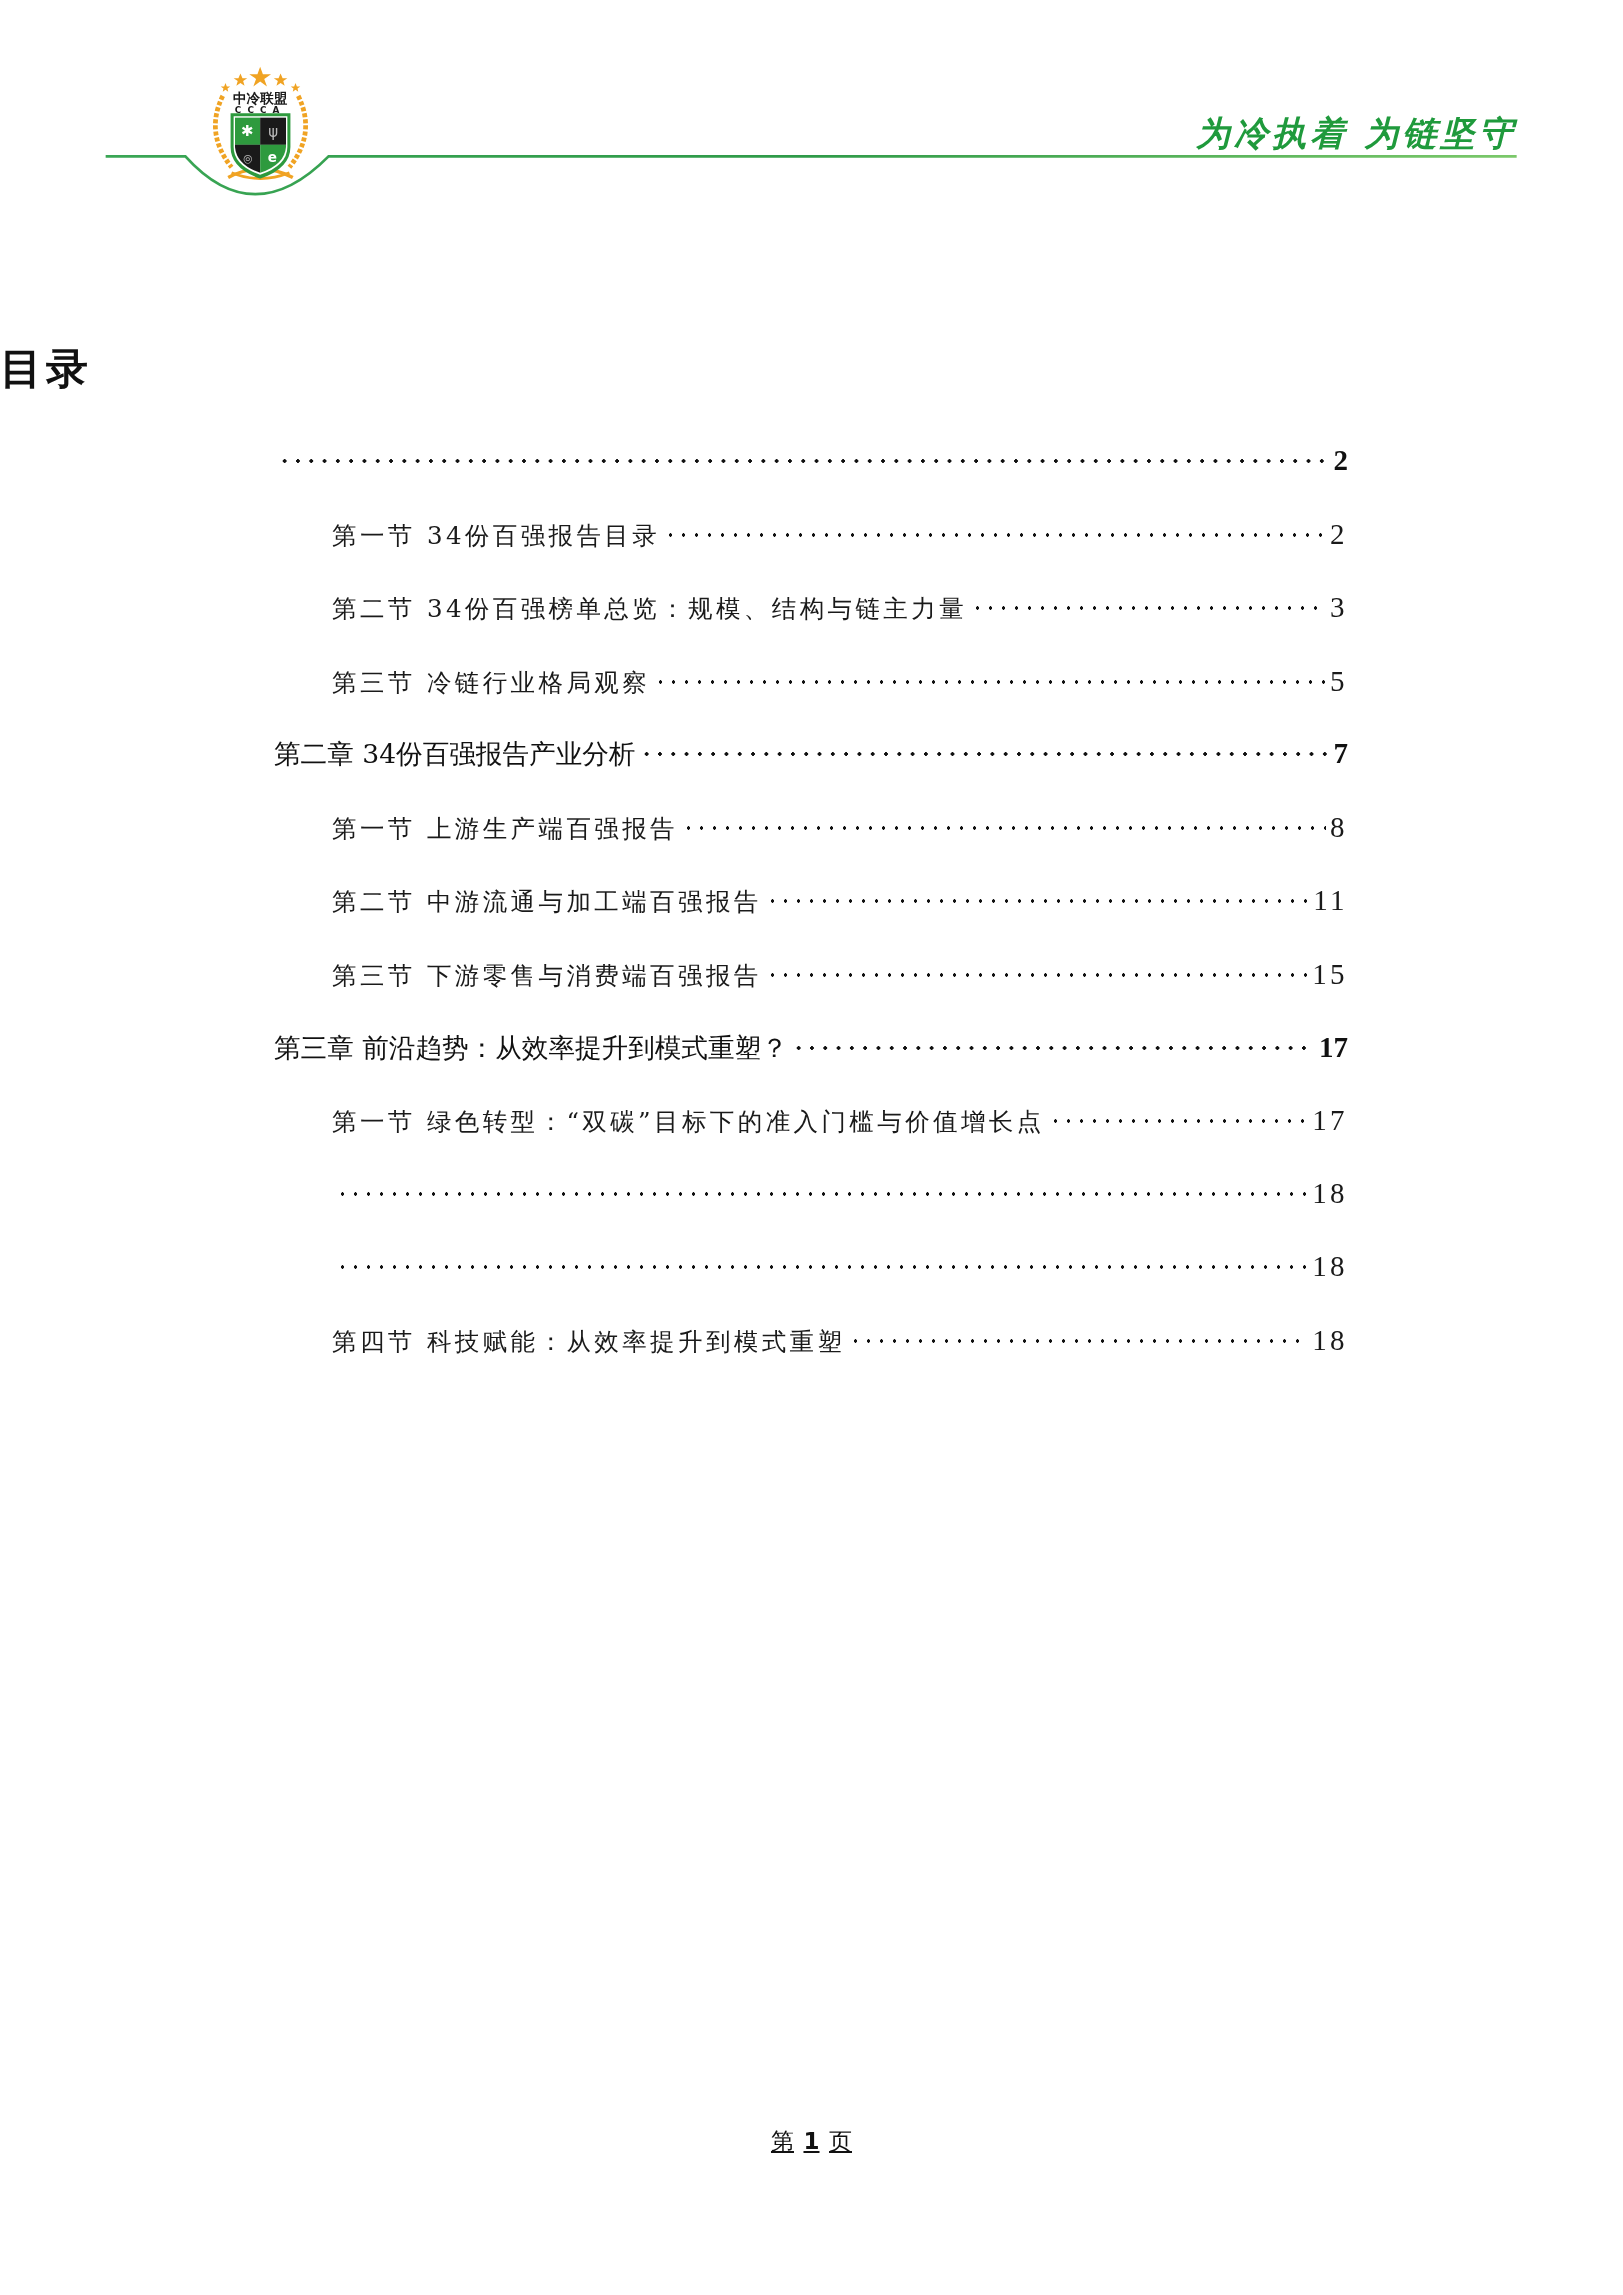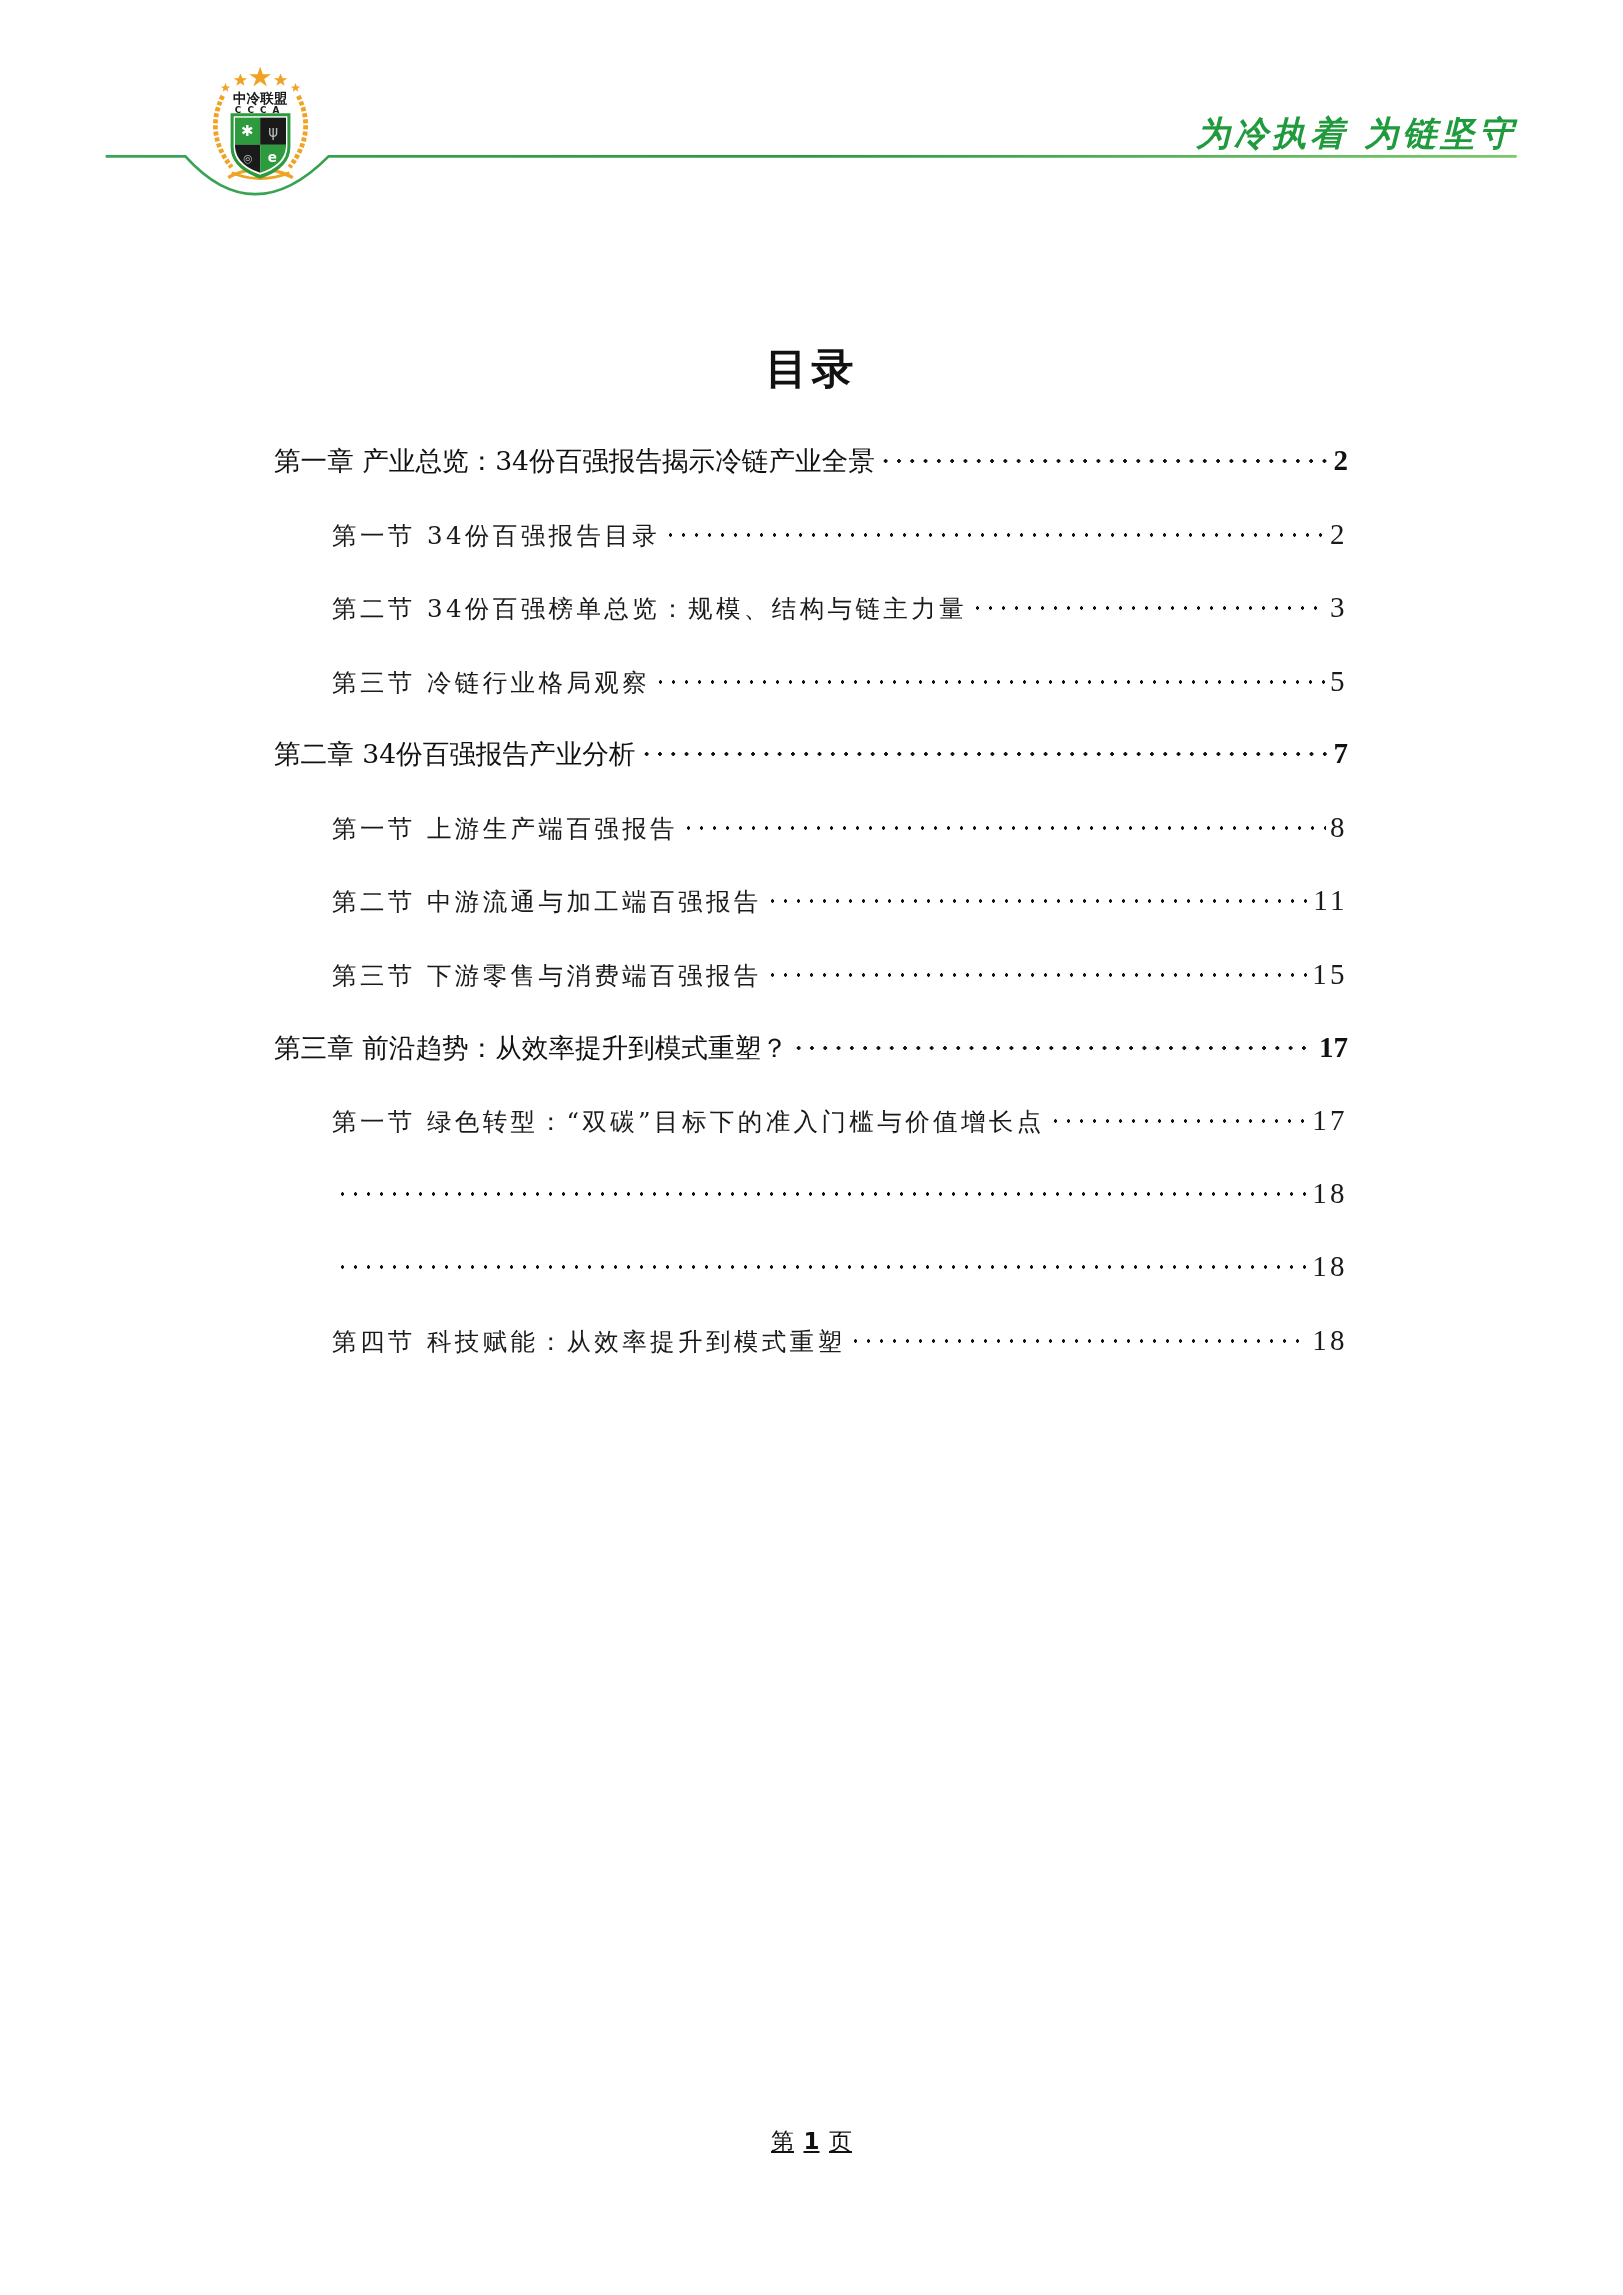--- a/index.html
+++ b/index.html
@@ -9,21 +9,21 @@
   .header { position: absolute; left: 0; top: 0; width: 1623px; height: 205px; padding-left: 36px; }
   .header svg.rule { position: absolute; left: 0; top: 0; }
 
   .logo { position: absolute; left: 201px; top: 65px; width: 119px; height: 123px; }
 
   .slogan { position: absolute; left: 1196px; top: 109px; width: 320px; height: 48px;
             color: #1f9a3c; font-family: "DejaVu Serif", serif; font-weight: bold;
             font-style: italic; font-size: 34px; letter-spacing: 4.1px; white-space: nowrap;
             line-height: 48px; }
 
-  .toc-title { position: absolute; left: 0; width: 1623px; top: 341px; text-align: center;
+  .toc-title { position: absolute; left: 0; width: 1623px; top: 341px; 
                font-family: "DejaVu Sans", sans-serif; font-weight: bold; font-size: 42px;
                letter-spacing: 4.1px; line-height: 55px; }
 
   .toc { position: absolute; left: 0; top: 0; width: 1623px; }
   .toc-row { position: absolute; display: flex; align-items: baseline; right: 275px;
              font-size: 26px; line-height: 34px; white-space: nowrap; }
   .toc-row.chapter { left: 274px; font-size: 26.6px; }
   .toc-row.section { left: 332px; color: #1a1a1a; letter-spacing: 3.4px; font-size: 24.5px; }
   .toc-row .label { flex: 0 0 auto; }
   .toc-row .leader { flex: 1 1 auto; overflow: hidden; margin: 0 4.1px; position: relative; height: 34px; }
@@ -88,21 +88,20 @@
     </svg>
   </div>
 
   <div class="slogan">为冷执着  为链坚守</div>
 </div>
 
 <div class="toc-title">目录</div>
 
 <div class="toc">
   <div class="toc-row chapter" style="top:436px">
-    <span class="label">第一章  产业总览：34份百强报告揭示冷链产业全景</span>
     <span class="leader"></span>
     <span class="page">2</span>
   </div>
   <div class="toc-row section" style="top:510px">
     <span class="label">第一节 34份百强报告目录</span>
     <span class="leader"></span>
     <span class="page">2</span>
   </div>
   <div class="toc-row section" style="top:583px">
     <span class="label">第二节 34份百强榜单总览：规模、结构与链主力量</span>

